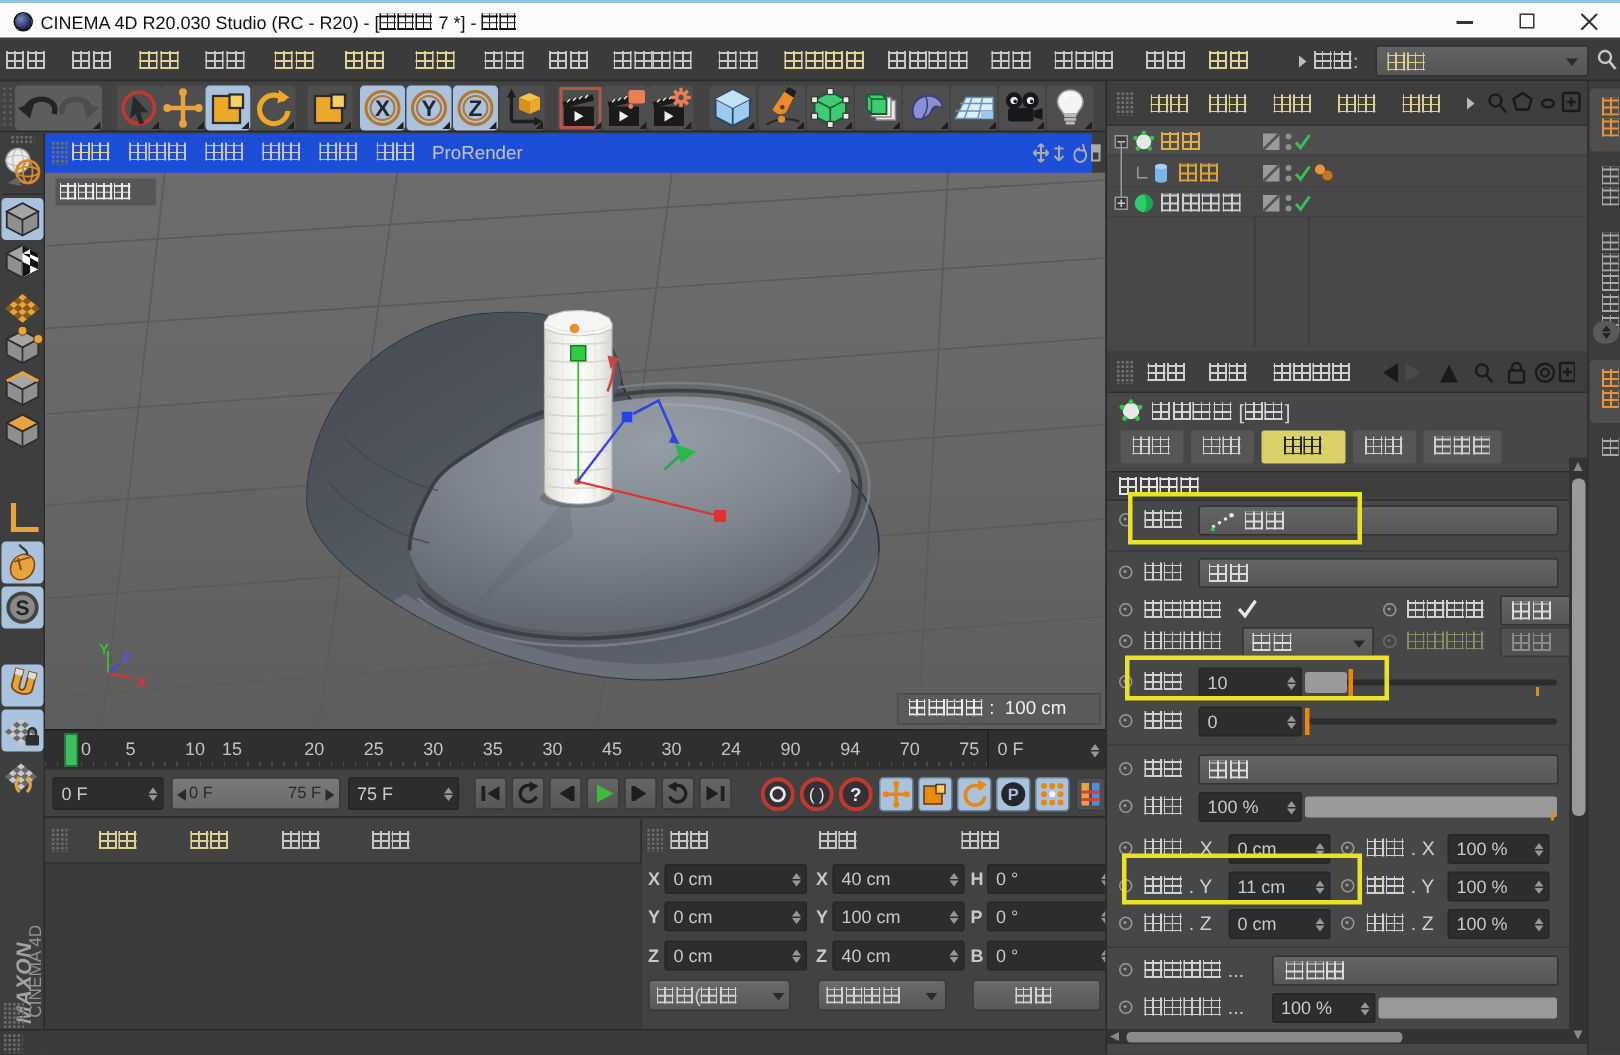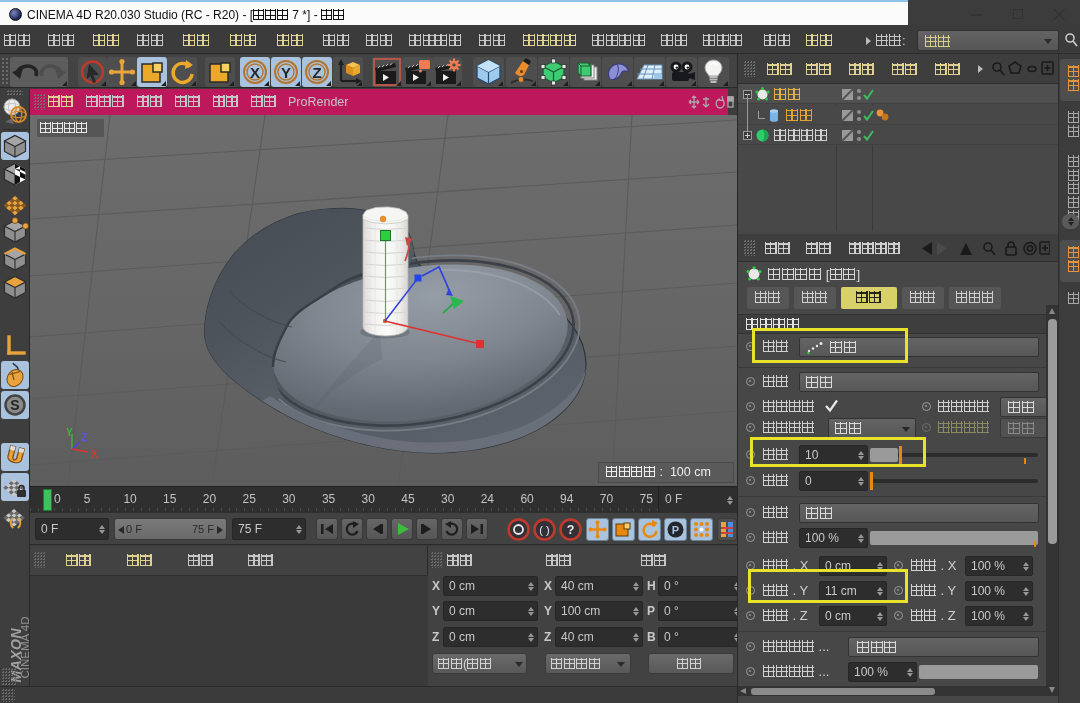--- a/index.html
+++ b/index.html
@@ -15,21 +15,21 @@
 .spin{position:absolute;right:2px;top:2px;width:8px}
 .spin b{display:block;width:0;height:0;margin:1.5px auto}
 .su{border-bottom:4px solid #97979a;border-left:3.5px solid transparent;border-right:3.5px solid transparent}
 .sd{border-top:4px solid #97979a;border-left:3.5px solid transparent;border-right:3.5px solid transparent}
 .dd{position:absolute;background:linear-gradient(#636363,#565656);border:1px solid #303030;border-radius:2px;color:#d2d2d2}
 .circ{position:absolute;width:9px;height:9px;border:1.5px solid #9a9a9a;border-radius:50%}
 .circ:after{content:"";position:absolute;left:2px;top:2px;width:2px;height:2px;border-radius:50%;background:#9a9a9a}
 .ylw{position:absolute;border:3px solid #e8e229;z-index:50}
 .sep{position:absolute;left:740px;width:300px;height:1px;background:#3a3a3a}
 </style></head><body>
-<div class="a" style="left:0;top:0;width:908px;height:25px;background:#fbfbfb;border-top:2px solid #8fc3ea">
+<div class="a" style="left:0;top:0;width:1080px;height:25px;background:#fbfbfb;border-top:2px solid #8fc3ea">
 <div class="a" style="left:9px;top:6px;width:13px;height:13px;border-radius:50%;background:radial-gradient(circle at 35% 35%,#7d86c0,#1a2150 70%);border:1px solid #111"></div>
 <div class="a" style="left:27px;top:6px;font-size:12px;color:#101010">CINEMA 4D R20.030 Studio (RC - R20) - [<i class="g"></i><i class="g"></i><i class="g"></i> 7 *] - <i class="g"></i><i class="g"></i></div>
 <div class="a" style="left:971px;top:12px;width:11px;height:1.5px;background:#333"></div>
 <div class="a" style="left:1013px;top:7px;width:10px;height:10px;border:1.5px solid #333"></div>
 <svg class="a" style="left:1054px;top:7px" width="11" height="11">
       <line x1="0" y1="0" x2="11" y2="11" stroke="#333" stroke-width="1.4"></line>
       <line x1="11" y1="0" x2="0" y2="11" stroke="#333" stroke-width="1.4"></line>
     </svg>
 </div>
 <div class="a" style="left:0;top:27px;width:1080px;height:27px;background:#3b3b3b;border-bottom:1px solid #2c2c2c">
@@ -478,21 +478,21 @@
         <g stroke="#e8a33d" stroke-width="2" fill="none">
           <path d="M12 15 C9 18 9 22 12 25"></path>
           <path d="M17 15 C20 18 20 22 17 25"></path>
         </g>
       </svg>
 </div>
 <div class="a" style="left:-18px;top:553px;width:66px;height:15px;transform:rotate(-90deg);font-size:14px;font-weight:bold;color:#a2a2a2;letter-spacing:.5px;font-style:italic">MAXON</div>
 <div class="a" style="left:-11px;top:547px;width:72px;height:13px;transform:rotate(-90deg);font-size:11.5px;color:#929292">CINEMA 4D</div>
 <div class="a" style="left:2px;top:579px;width:14px;height:30px;background:repeating-radial-gradient(circle at 1.5px 1.5px,#6a6a6a 0 1px,transparent 1px 3px) 0 0/3px 3px"></div>
 </div>
-<div class="a" style="left:30px;top:89px;width:698px;height:397px;background:#be185d">
+<div class="a" style="left:30px;top:89px;width:698px;height:397px;background:#1d4ed8">
 <div class="a" style="left:4px;top:5px;width:11px;height:16px;background:repeating-radial-gradient(circle at 1.5px 1.5px,#6f6f6f 0 1px,transparent 1px 3px) 0 0/3px 3px"></div>
 <div class="a" style="left:18px;top:5px;font-size:13px;color:#ddd092"><i class="gb"></i><i class="gb"></i></div>
 <div class="a" style="left:56px;top:5px;font-size:13px;color:#c6c6c6"><i class="gb"></i><i class="gb"></i><i class="gb"></i></div>
 <div class="a" style="left:107px;top:5px;font-size:13px;color:#c6c6c6"><i class="gb"></i><i class="gb"></i></div>
 <div class="a" style="left:145px;top:5px;font-size:13px;color:#c6c6c6"><i class="gb"></i><i class="gb"></i></div>
 <div class="a" style="left:183px;top:5px;font-size:13px;color:#c6c6c6"><i class="gb"></i><i class="gb"></i></div>
 <div class="a" style="left:221px;top:5px;font-size:13px;color:#c6c6c6"><i class="gb"></i><i class="gb"></i></div>
 <div class="a" style="left:258px;top:6px;font-size:12.5px;color:#c6c6c6">ProRender</div>
 <svg class="a" style="left:658px;top:6px" width="46" height="14" viewBox="0 0 46 14">
       <g stroke="#aaa" stroke-width="1.3" fill="none">
@@ -609,30 +609,30 @@
 </g>
 </svg>
 <div class="a" style="left:7px;top:30px;width:67px;height:18px;background:#565656;color:#e8e8e8;font-size:12px;padding:2px 3px"><i class="g"></i><i class="g"></i><i class="g"></i><i class="g"></i></div>
 <div class="a" style="left:568px;top:373px;width:136px;height:21px;background:#5a5a5a;border:1px solid #4a4a4a;color:#eee;font-size:12.5px;padding:2px 0 0 7px"><i class="g"></i><i class="g"></i><i class="g"></i><i class="g"></i>&nbsp;:&nbsp; 100 cm</div>
 </div>
 <div class="a" style="left:30px;top:486px;width:707px;height:26px;background:#2f2f2f;border-top:1px solid #1f1f1f">
 <div class="a" style="left:0;bottom:1px;width:640px;height:3px;background:repeating-linear-gradient(90deg,#4a4a4a 0 1px,transparent 1px 7.94px)"></div>
 <div class="a" style="left:24.0px;top:5px;font-size:12px;color:#c3c3c3">0</div>
 <div class="a" style="left:53.7px;top:5px;font-size:12px;color:#c3c3c3">5</div>
 <div class="a" style="left:93.4px;top:5px;font-size:12px;color:#c3c3c3">10</div>
-<div class="a" style="left:133px;top:5px;font-size:12px;color:#c3c3c3">15</div>
+<div class="a" style="left:118px;top:5px;font-size:12px;color:#c3c3c3">15</div>
 <div class="a" style="left:172.8px;top:5px;font-size:12px;color:#c3c3c3">20</div>
 <div class="a" style="left:212.5px;top:5px;font-size:12px;color:#c3c3c3">25</div>
 <div class="a" style="left:252.2px;top:5px;font-size:12px;color:#c3c3c3">30</div>
 <div class="a" style="left:291.9px;top:5px;font-size:12px;color:#c3c3c3">35</div>
 <div class="a" style="left:331.6px;top:5px;font-size:12px;color:#c3c3c3">30</div>
 <div class="a" style="left:371.3px;top:5px;font-size:12px;color:#c3c3c3">45</div>
 <div class="a" style="left:411.0px;top:5px;font-size:12px;color:#c3c3c3">30</div>
 <div class="a" style="left:450.7px;top:5px;font-size:12px;color:#c3c3c3">24</div>
-<div class="a" style="left:490.4px;top:5px;font-size:12px;color:#c3c3c3">60</div>
+<div class="a" style="left:490.4px;top:5px;font-size:12px;color:#c3c3c3">90</div>
 <div class="a" style="left:530.1px;top:5px;font-size:12px;color:#c3c3c3">94</div>
 <div class="a" style="left:569.8px;top:5px;font-size:12px;color:#c3c3c3">70</div>
 <div class="a" style="left:609.5px;top:5px;font-size:12px;color:#c3c3c3">75</div>
 <div class="a" style="left:13px;top:2px;width:9px;height:22px;background:#3fbf5f;border:1px solid #1f7a35"></div>
 <div class="a" style="left:628px;top:0;width:79px;height:26px;background:#2f2f2f;border-left:1px solid #1f1f1f">
 <div class="a" style="left:6px;top:5px;font-size:12px;color:#c3c3c3">0 F</div>
       <div class="spin" style="top:7px;right:3px">
         <b class="su"></b>
         <b class="sd"></b>
       </div>

